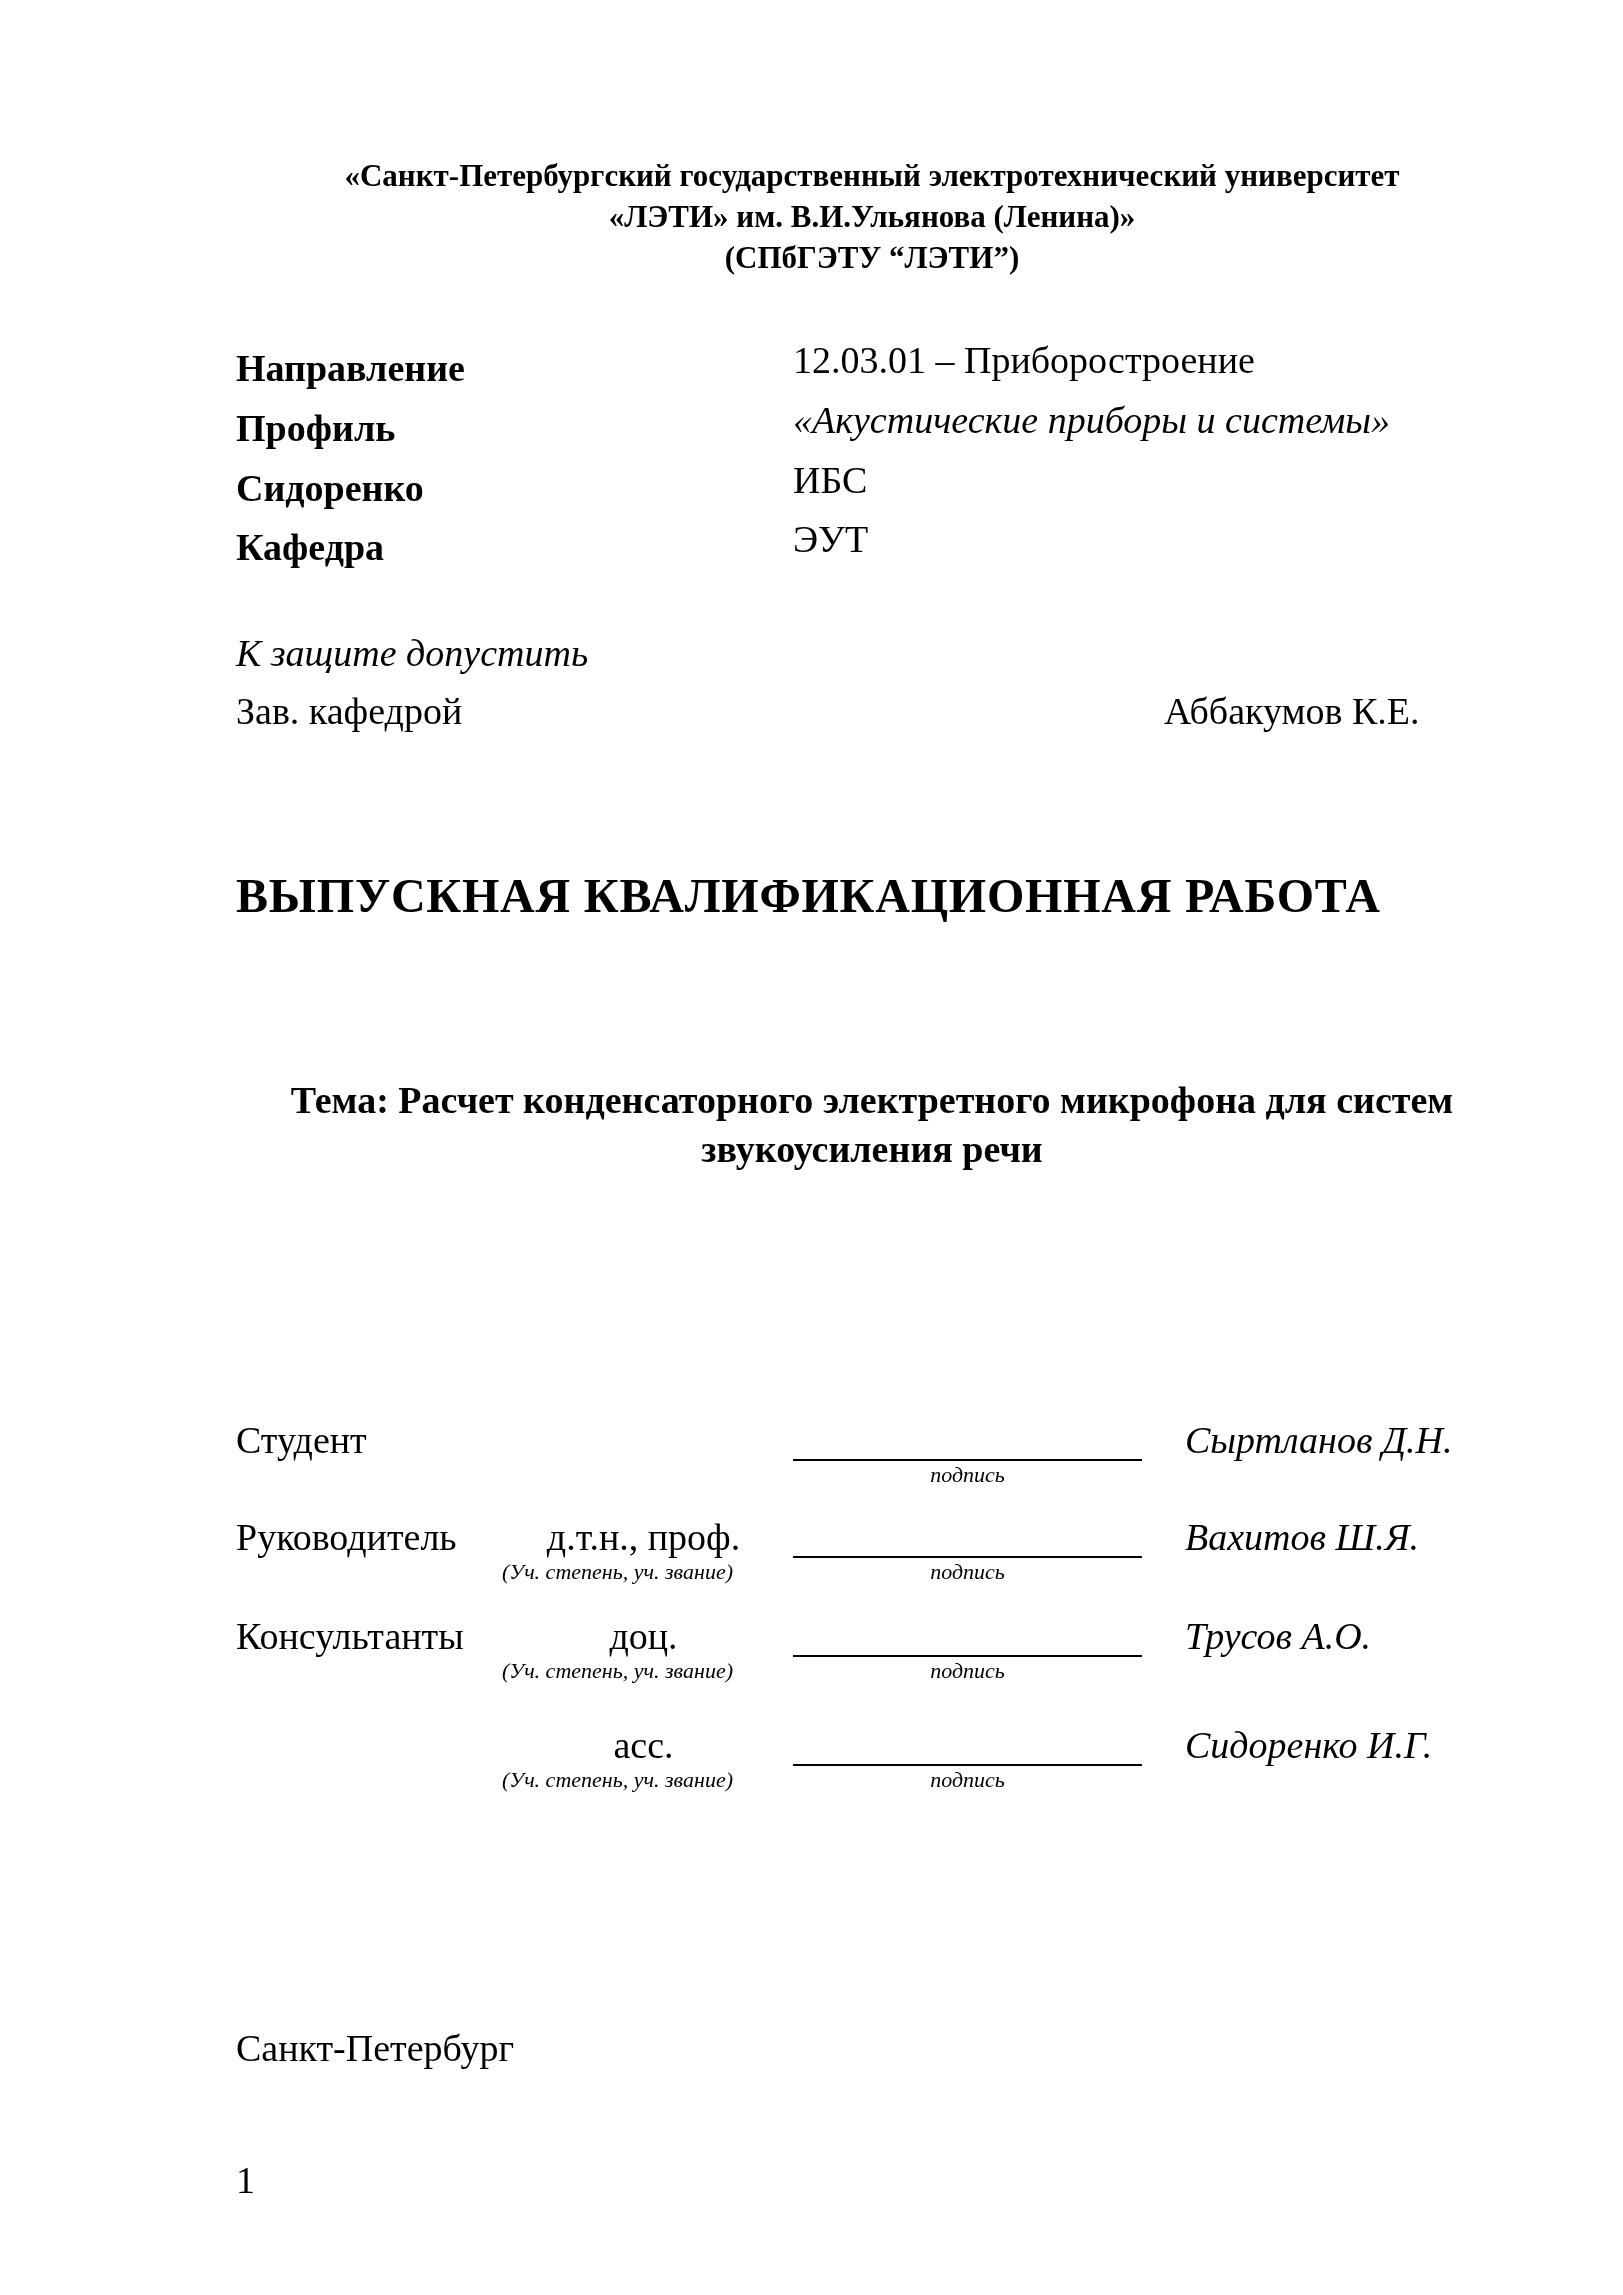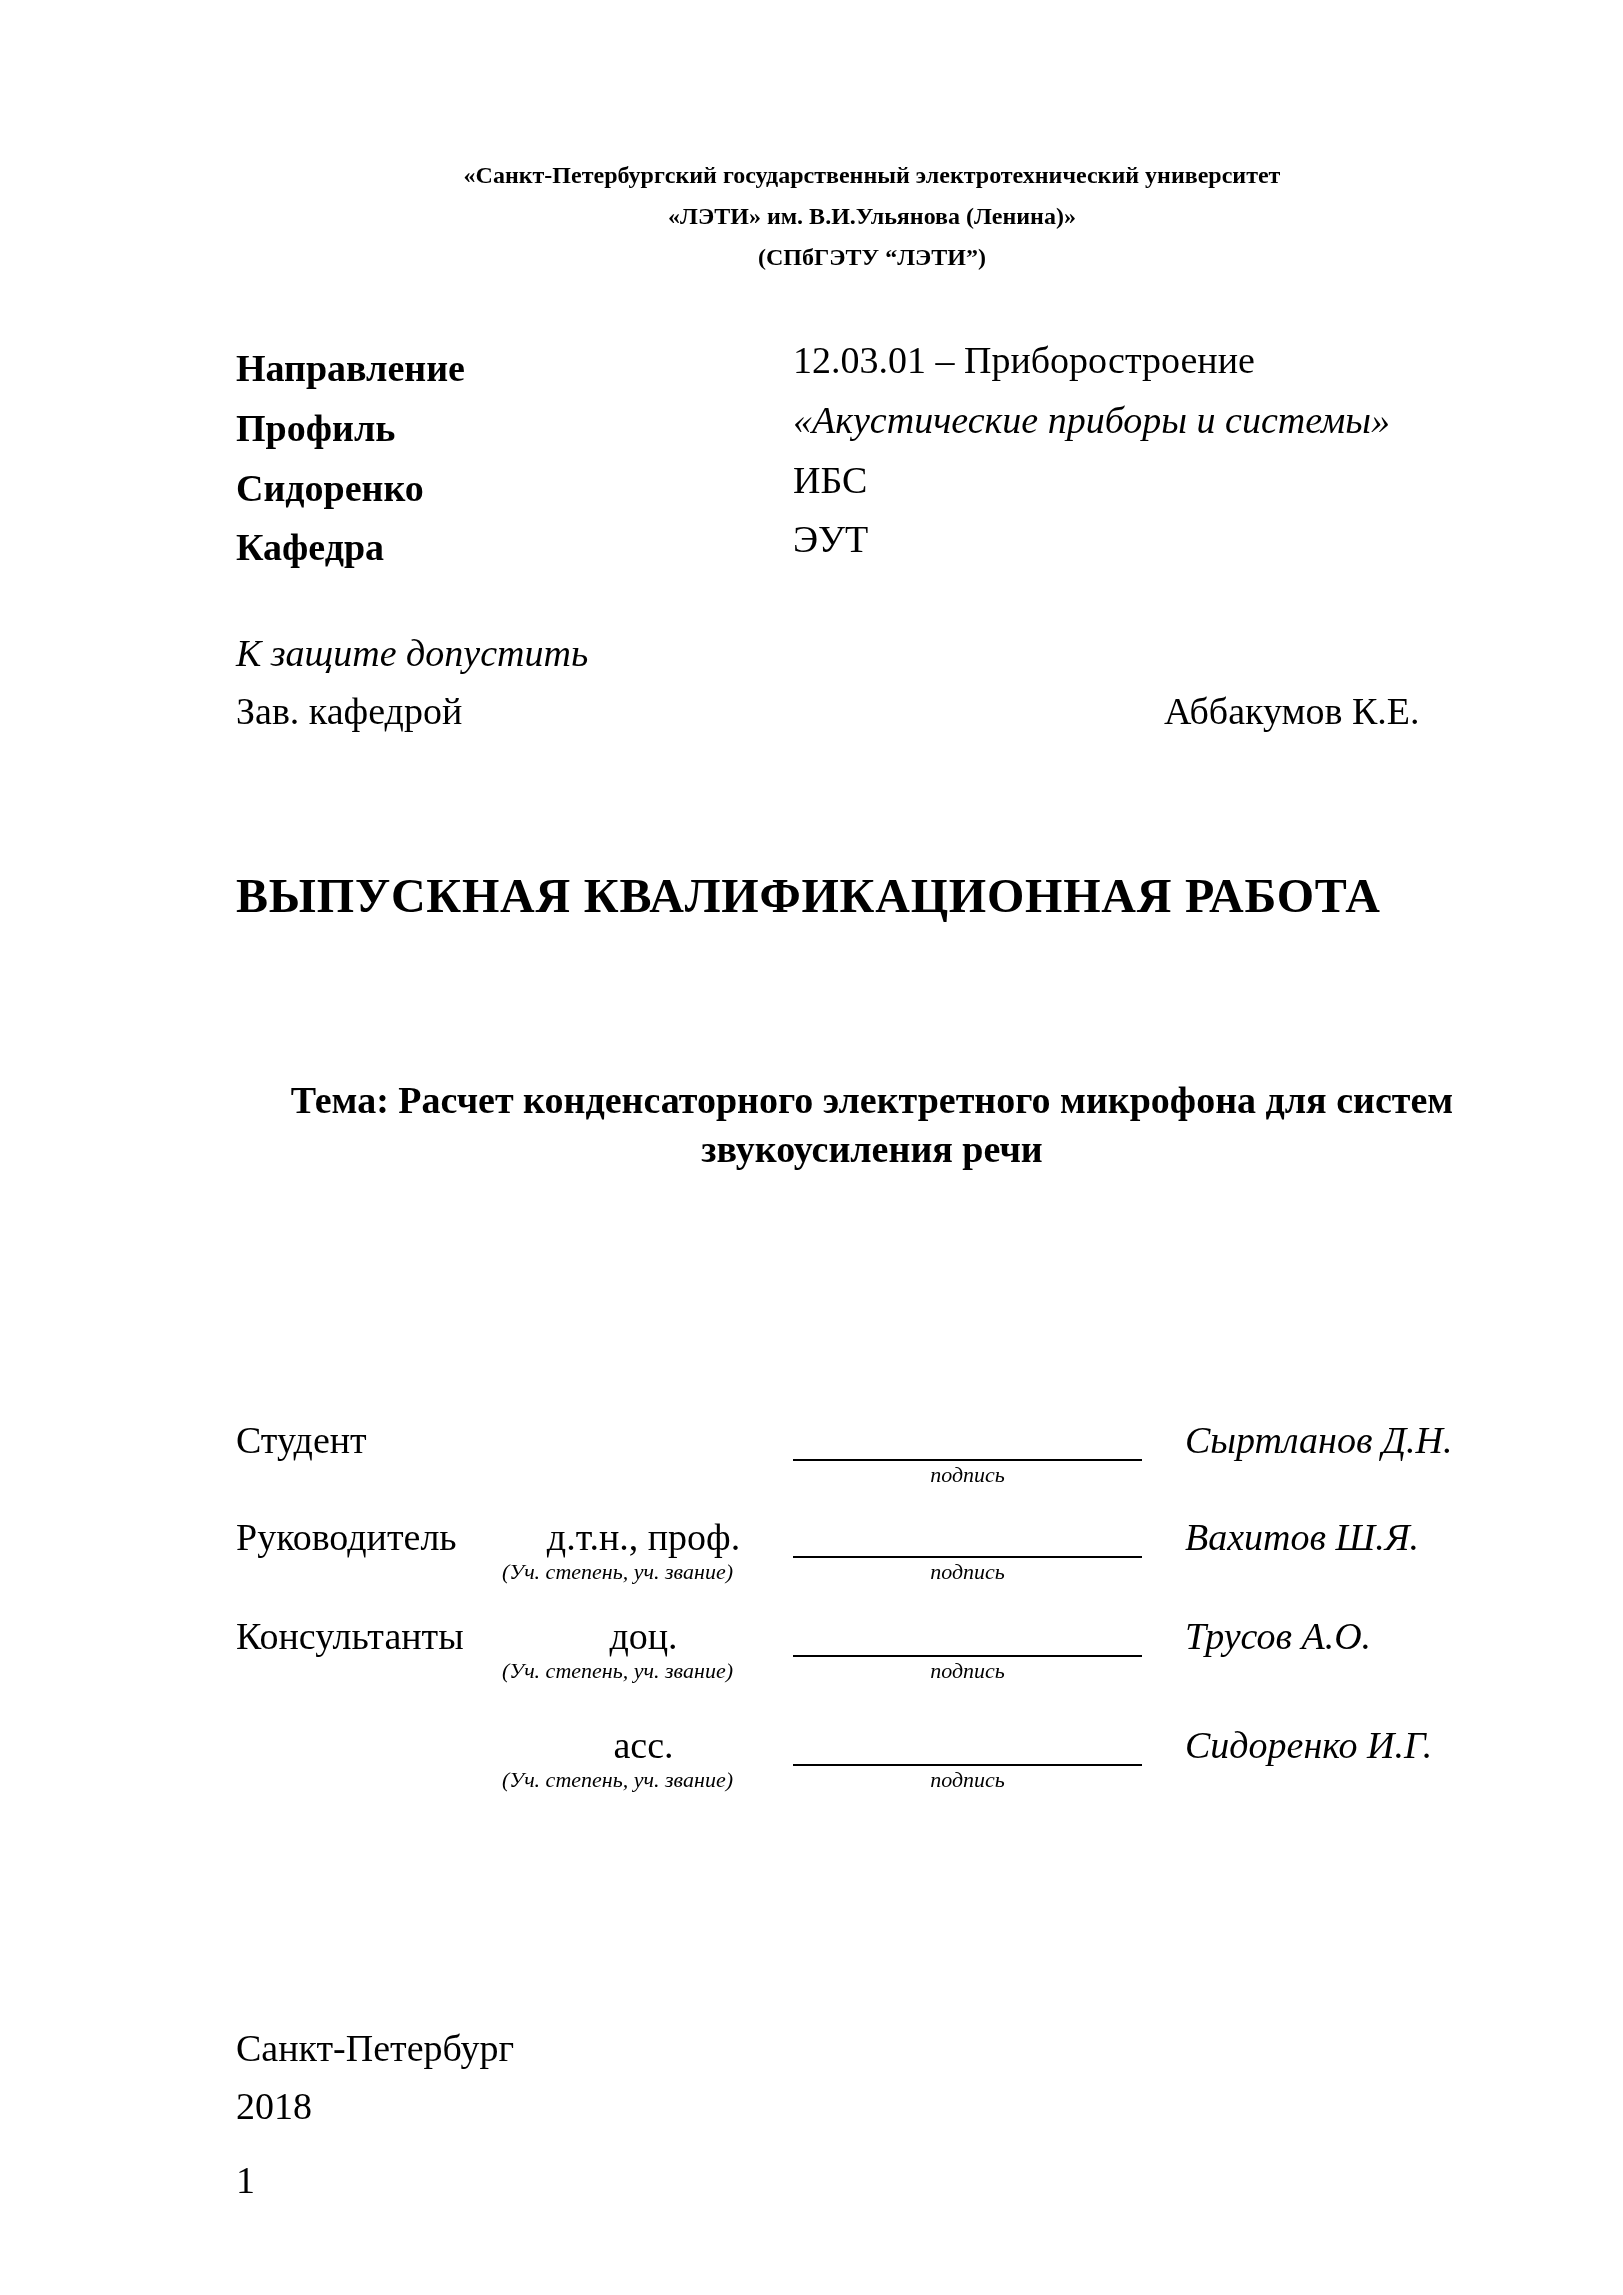--- a/index.html
+++ b/index.html
@@ -9,21 +9,21 @@
     background:#ffffff;color:#000000;
     font-family:"Liberation Serif","DejaVu Serif",serif;
     overflow:hidden;
   }
   .abs{position:absolute;}
   .i{font-style:italic;}
   .t48{font-size:38px;line-height:38px;white-space:nowrap;}
   .header{
     left:236px;top:155px;width:1272px;
     text-align:center;font-weight:700;
-    font-size:24px;line-height:41px;
+    font-size:31px;line-height:41px;
   }
   .info-row{left:0;top:0;width:1623px;height:39px;}
   .info-label{left:236px;top:0;font-weight:700;margin-top:8px;}
   .info-value{left:793px;top:0;}
   .title{
     left:236px;top:856px;width:1272px;
     text-align:left;font-weight:700;
     font-size:48px;line-height:79px;letter-spacing:0.8px;
   }
   .topic{
@@ -112,17 +112,16 @@
   <div class="abs sig-row t48" style="top:1726px">
     <span class="abs sig-role"></span>
     <span class="abs sig-degree">асс.</span>
     <div class="abs sig-line"></div>
     <span class="abs sig-degcap cap">(Уч. степень, уч. звание)</span>
     <span class="abs sig-signcap cap">подпись</span>
     <span class="abs sig-name">Сидоренко И.Г.</span>
   </div>
 
   <div class="abs footer-line t48" style="top:2029px">Санкт-Петербург</div>
-  <div class="abs footer-line t48" style="top:2087px">2018</div>
   <div class="abs footer-line t48" style="top:2161px">1</div>
 
 </div>
 
 
 </body></html>

